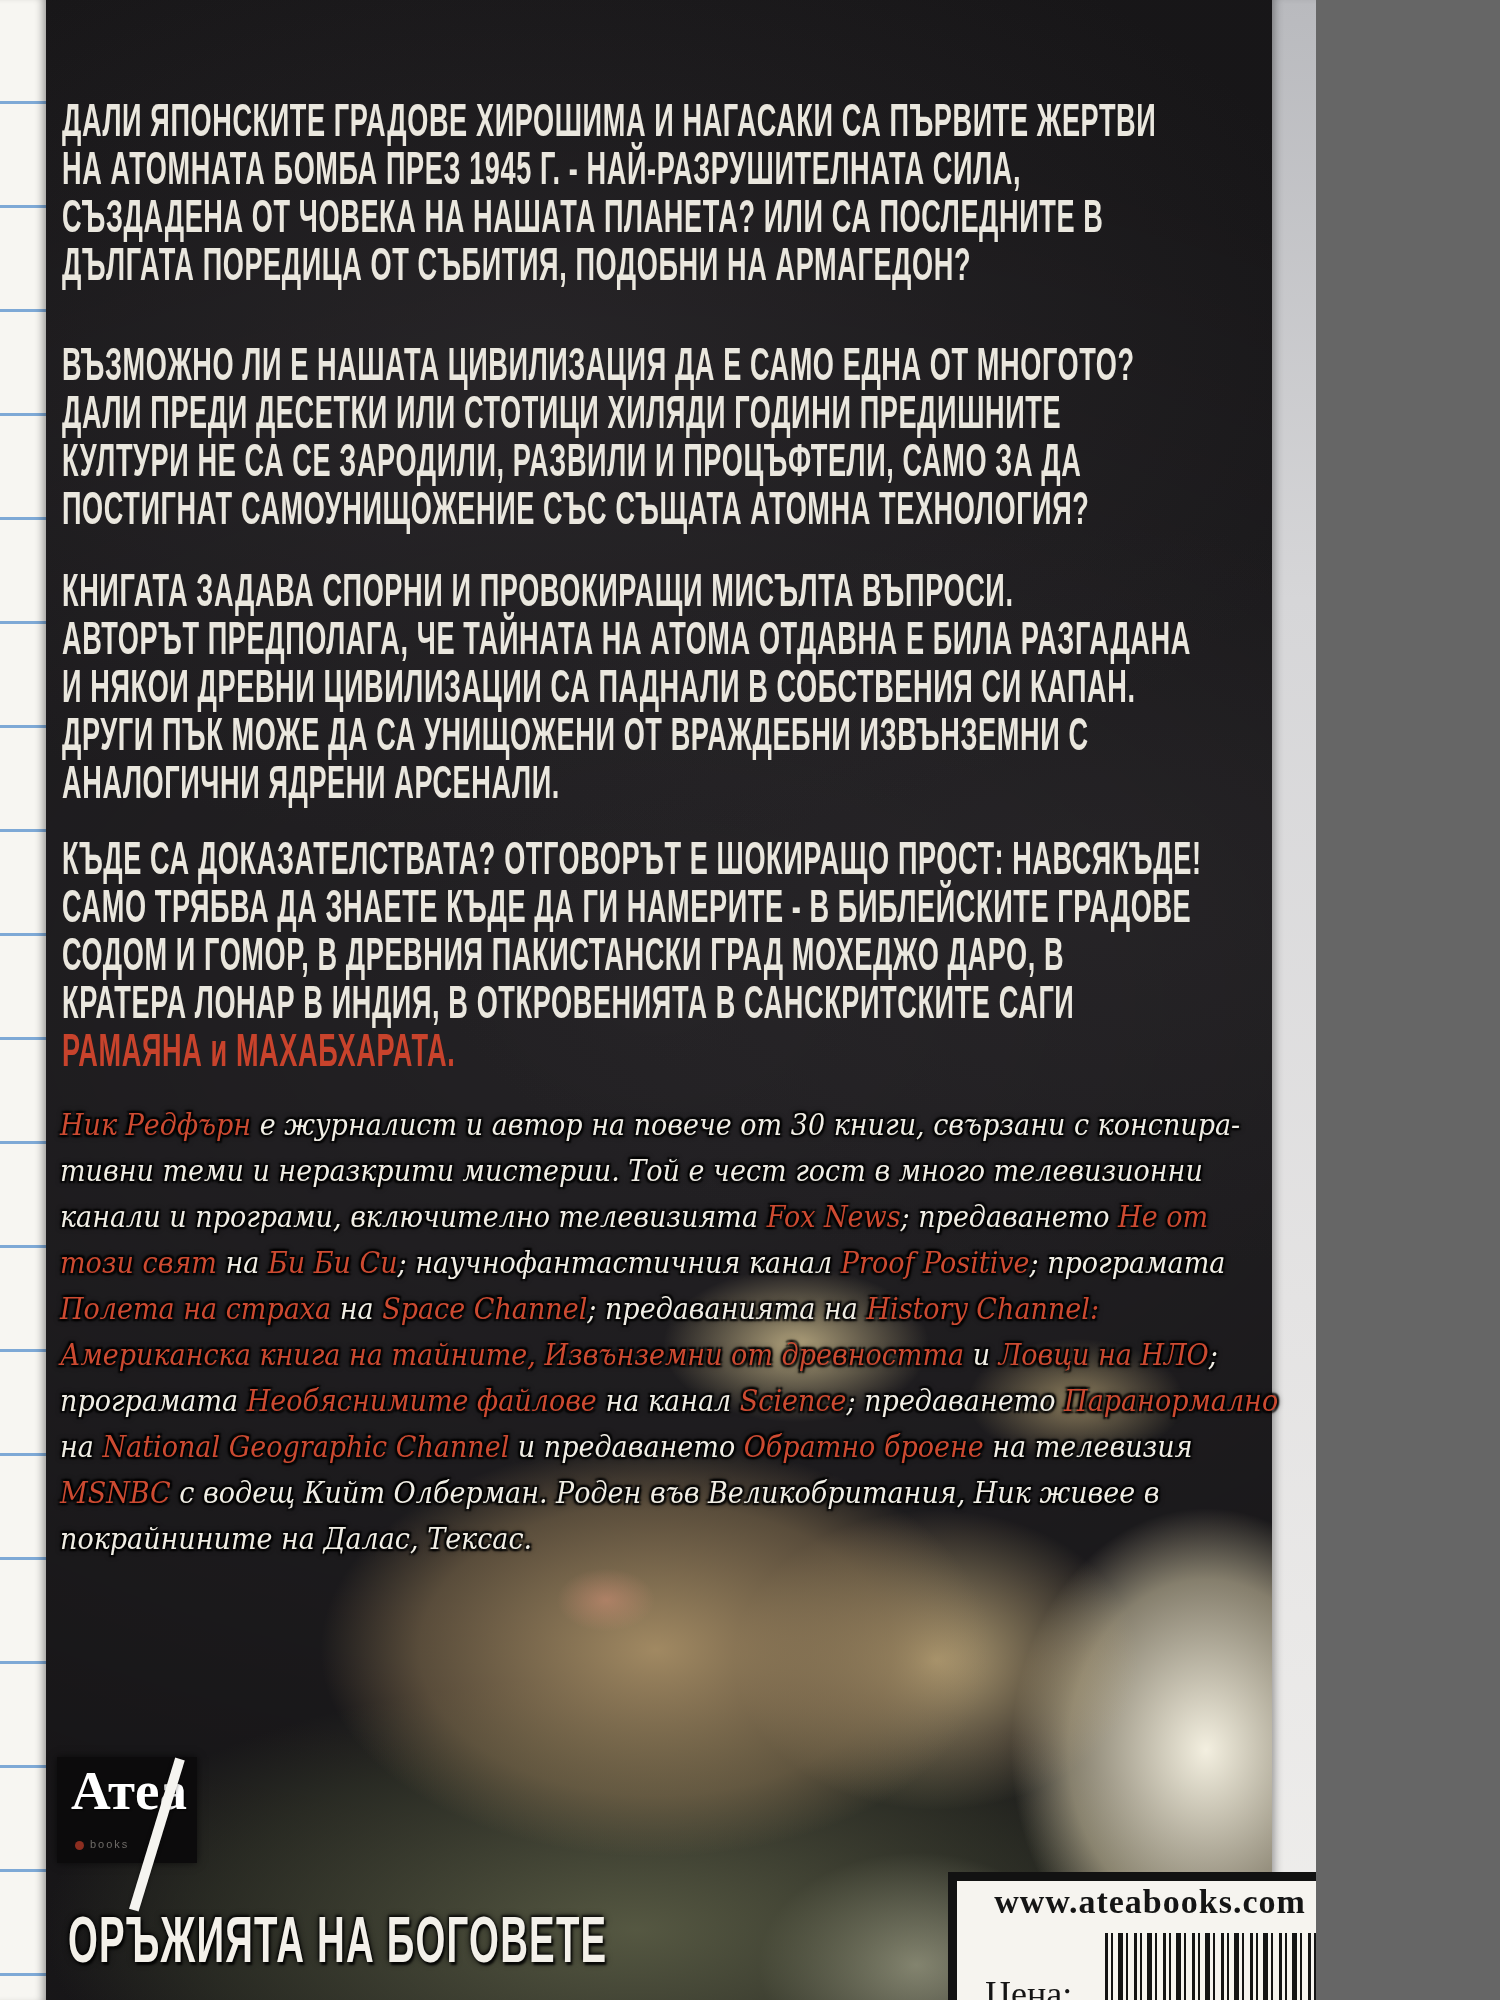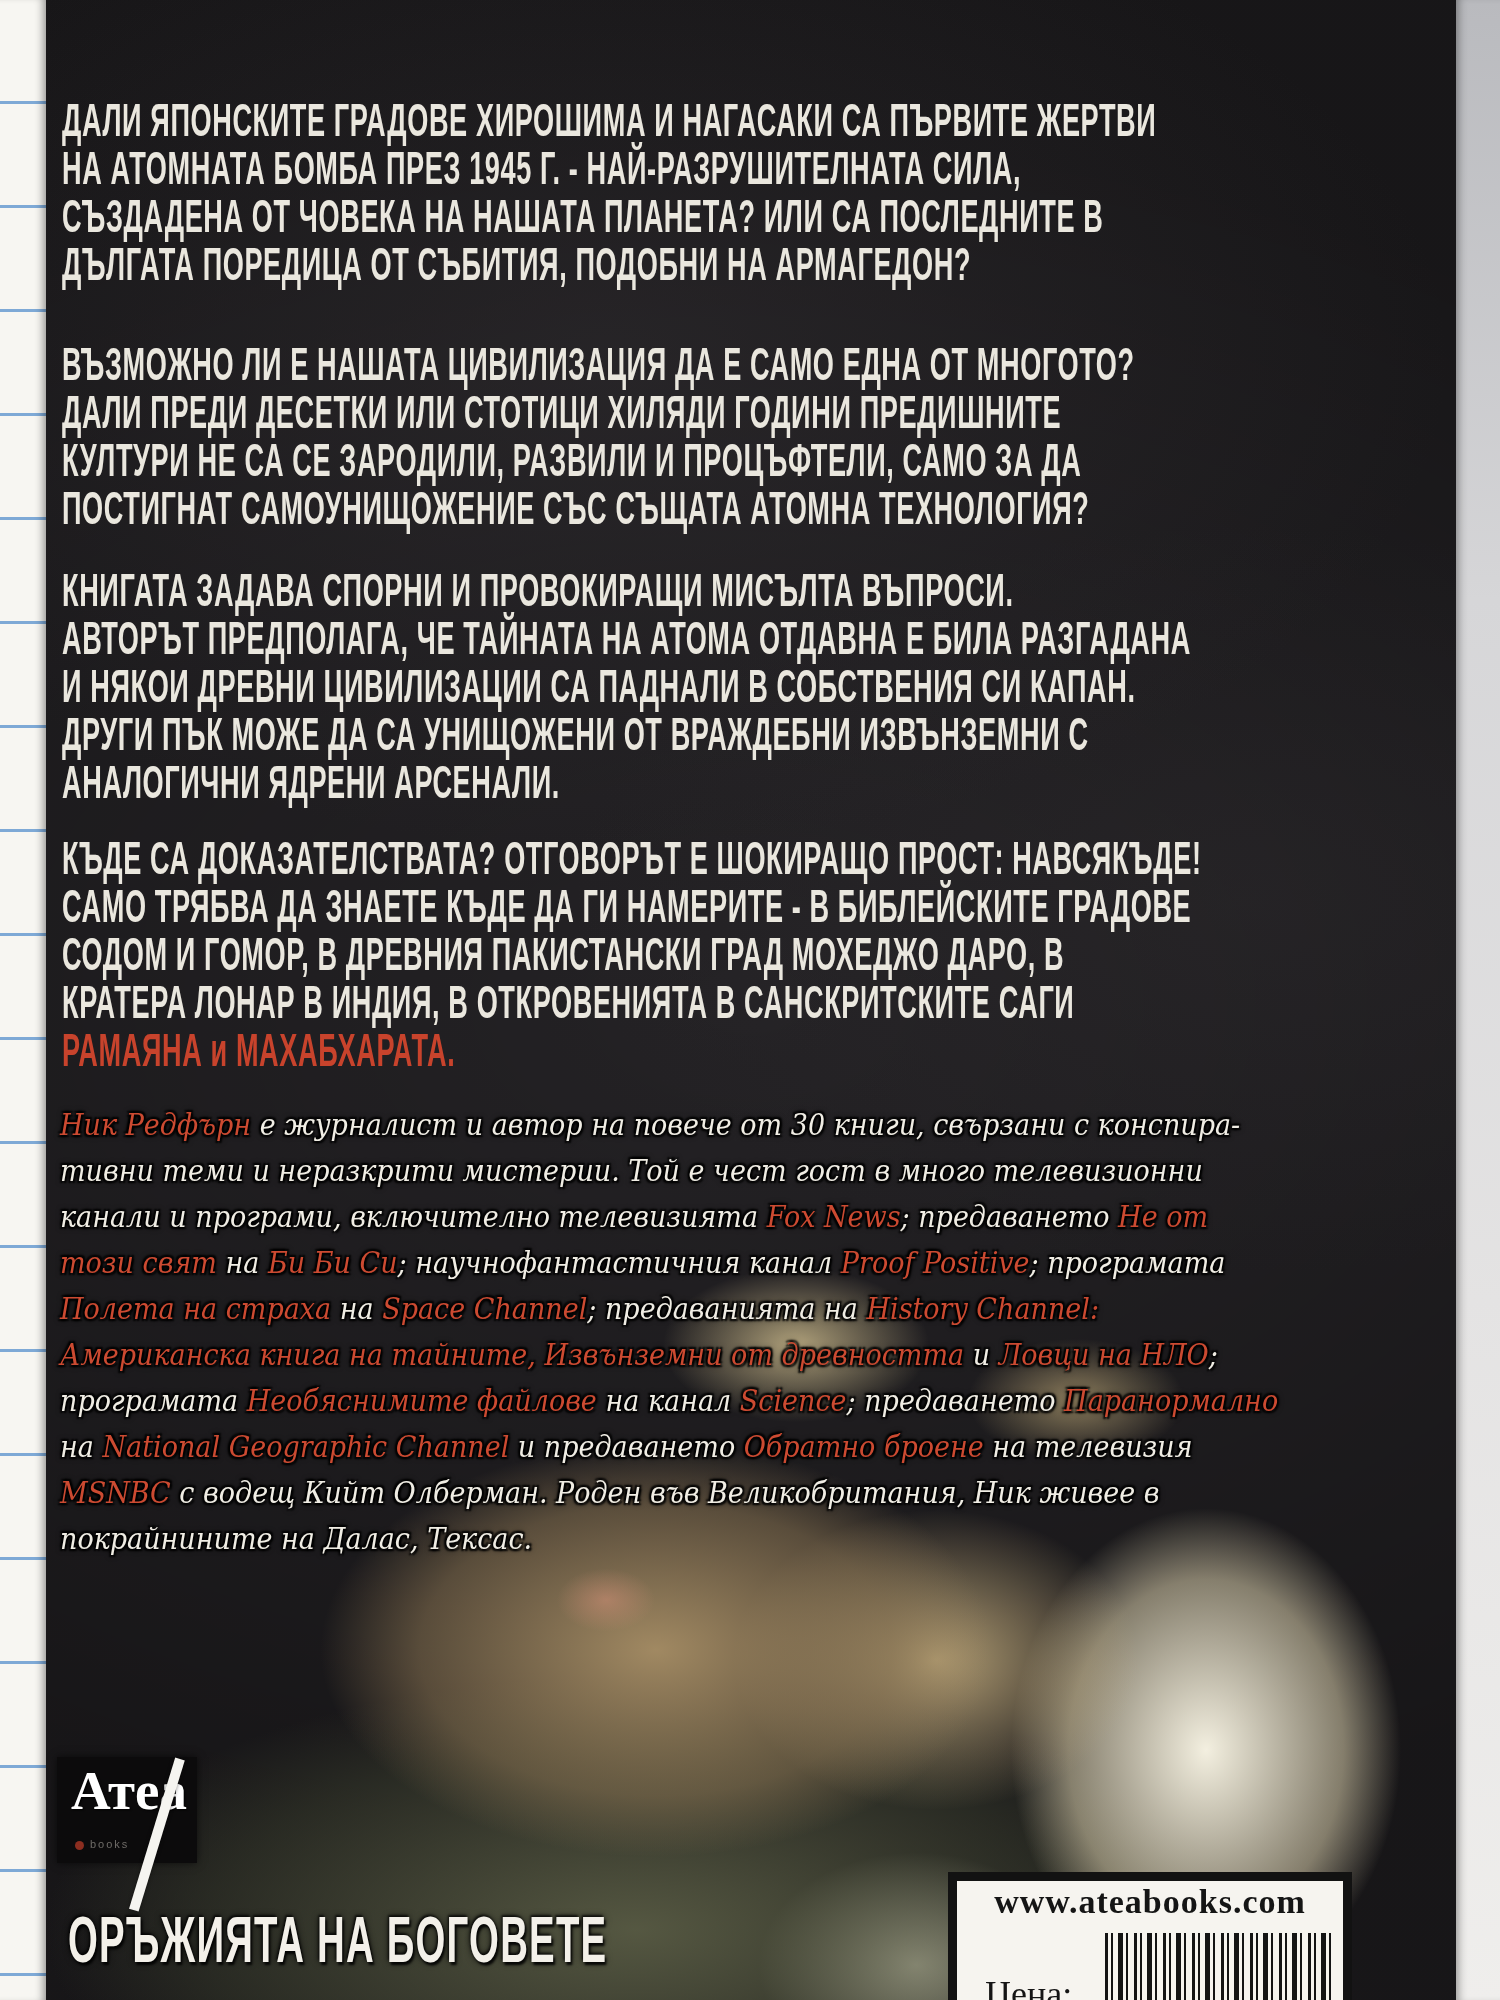--- a/index.html
+++ b/index.html
@@ -1,16 +1,16 @@
 <!DOCTYPE html>
 <html><head>
 <meta charset="utf-8">
 <style>
   html,body{margin:0;padding:0;background:#666;}
-  .scene{position:relative;width:1500px;height:2000px;overflow:hidden;
+  .scene{position:relative;width:1316px;height:2000px;overflow:hidden;
          background:#232124;font-family:"Liberation Sans",sans-serif;}
   
   .paper-left{position:absolute;left:0;top:0;width:46px;height:2000px;
     background-image:repeating-linear-gradient(to bottom,
       #f7f6f2 0px,#f7f6f2 101px,#7ea9d6 101px,#7ea9d6 104px);
     box-shadow:inset -8px 0 10px -6px rgba(0,0,0,.45);}
   
   .paper-right{position:absolute;right:0;top:0;width:44px;height:2000px;
     background:linear-gradient(to bottom,#b9babe,#d6d6d8 30%,#e4e3e3 65%,#efeeec);
     box-shadow:inset 8px 0 10px -6px rgba(0,0,0,.4);}

